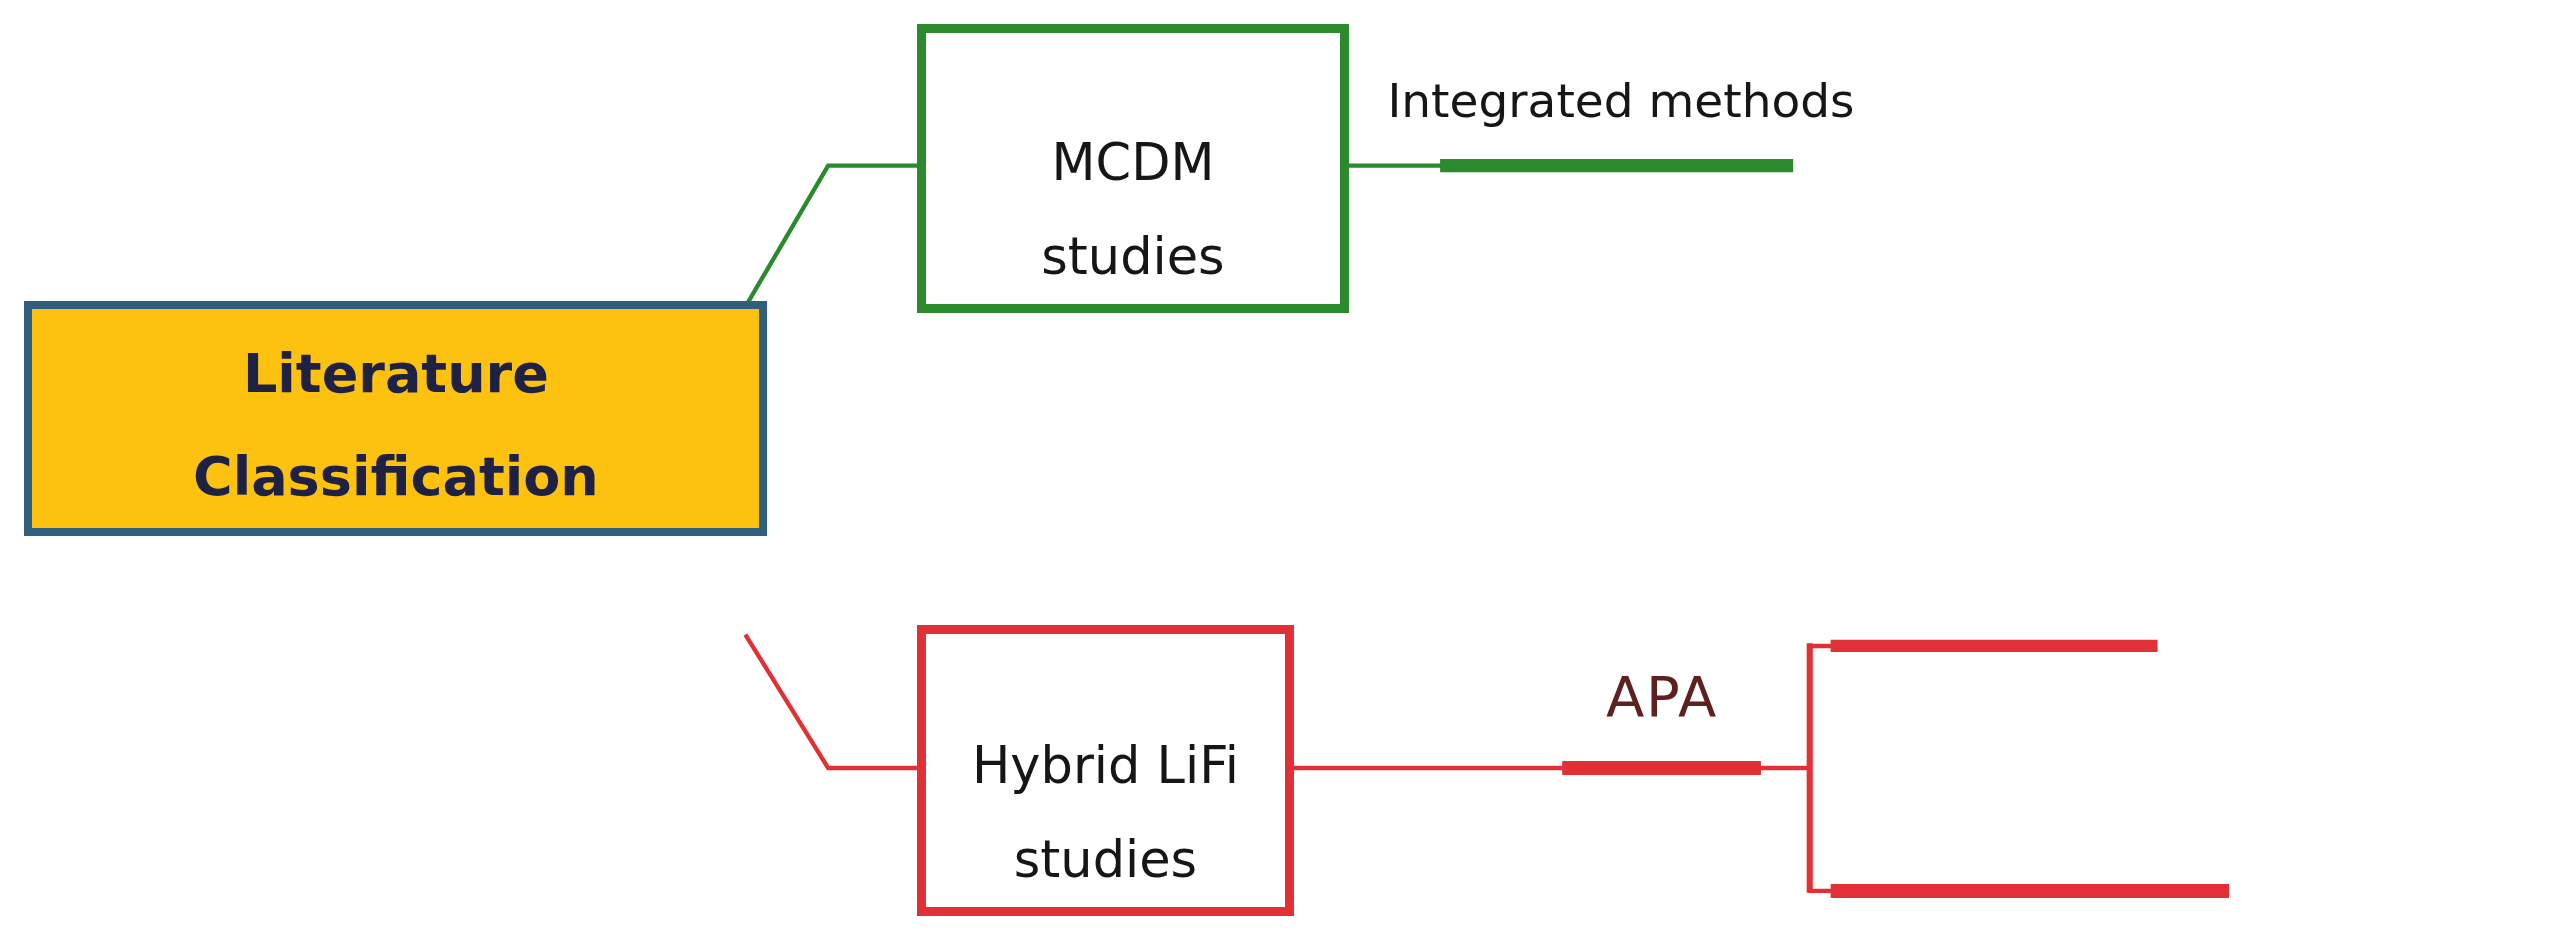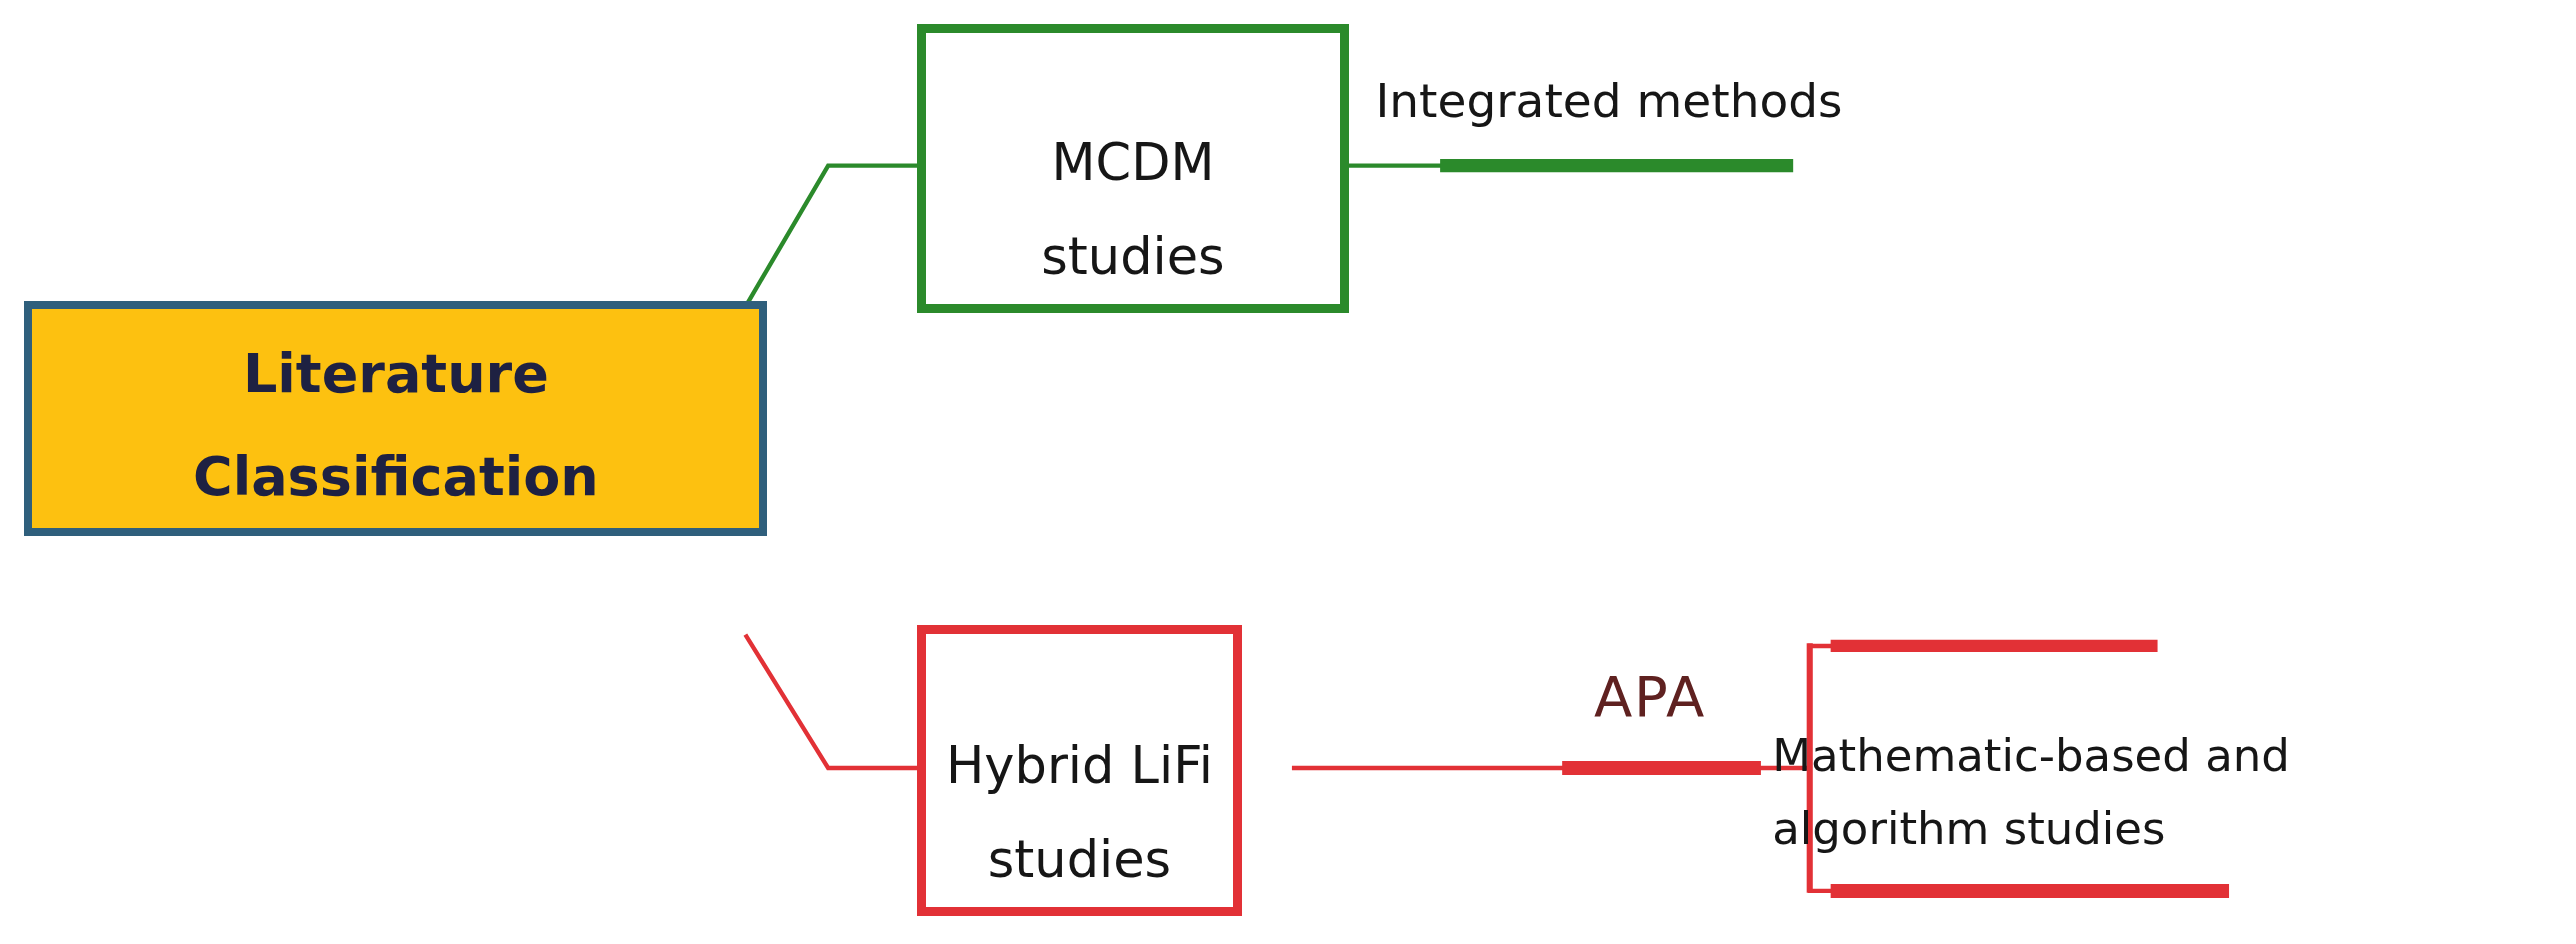--- a/index.html
+++ b/index.html
@@ -48,34 +48,35 @@
     line-height:103px;
   }
   .mcdm-box{
     left:917px;top:23.5px;width:432px;height:289px;
     border:9.6px solid var(--green);
     color:var(--label-text);
     font-size:51px;
     line-height:94px;
   }
   .hybrid-box{
-    left:917px;top:625px;width:325px;height:291px;
+    left:917px;top:625px;width:377px;height:291px;
     border:9.6px solid var(--red);
     color:var(--label-text);
     font-size:51px;
     line-height:94px;
   }
   .node-line{display:block;white-space:nowrap;}
 
   .float-label{
     position:absolute;
     transform:translateX(-50%);
-    text-align:left;
+    text-align:right;
     white-space:nowrap;
     color:var(--label-text);
+    margin-left:12px;
   }
   .integrated-label{left:1609px;top:66px;font-size:47px;line-height:70px;}
   .apa-label{left:1650px;top:669px;font-size:56px;line-height:56px;color:var(--apa-maroon);letter-spacing:1.7px;}
   .fl-label{left:1992px;top:468px;font-size:45px;line-height:73px;}
   .math-label{left:2031px;top:719px;font-size:45px;line-height:73px;}
 </style>
 </head>
 <body>
 
 <div class="canvas">
@@ -118,19 +119,15 @@
 
   <div class="float-label integrated-label">
     <span class="node-line">Integrated methods</span>
   </div>
 
   <div class="float-label apa-label">
     <span class="node-line">APA</span>
   </div>
 
 
-  <div class="float-label math-label">
-    <span class="node-line">Mathematic-based and</span>
-    <span class="node-line">algorithm studies</span>
-  </div>
 
 </div>
 
 
 </body></html>

